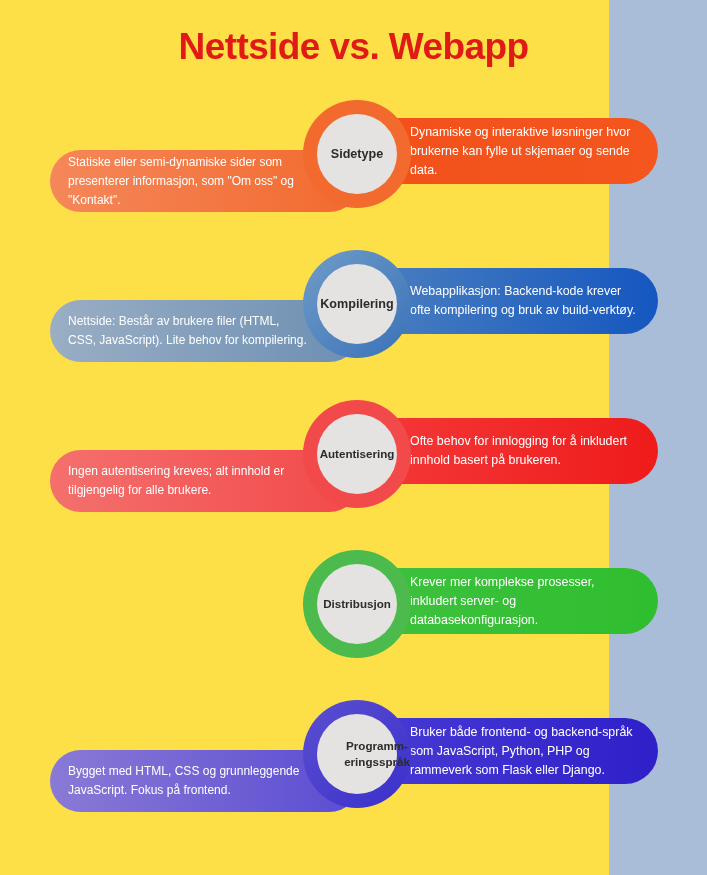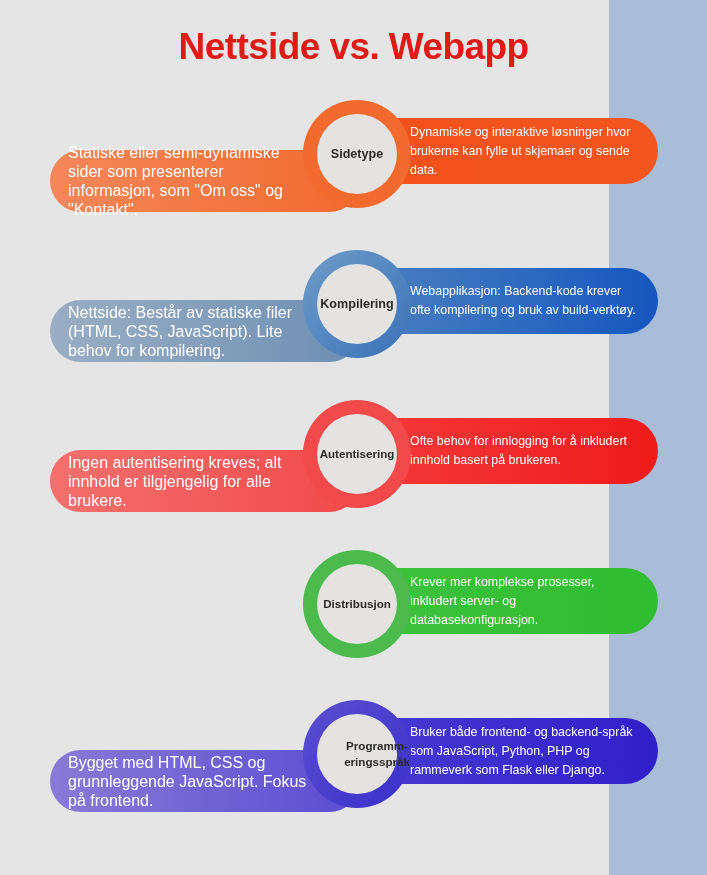--- a/index.html
+++ b/index.html
@@ -11,21 +11,21 @@
     width: 707px;
     height: 875px;
     background: #a9bdd8;
     font-family: "Liberation Sans", sans-serif;
     overflow: hidden;
   }
   .page {
     position: relative;
     width: 609px;
     height: 875px;
-    background: #e5e5e5;
+    background: #fde047;
   }
 
   
   .title {
     position: absolute;
     top: 26px;
     left: 0;
     width: 707px;
     text-align: center;
     font-size: 37px;
@@ -63,21 +63,21 @@
     height: 62px;
     border-radius: 31px;
     z-index: 1;
     display: flex;
     align-items: center;
   }
   .pill-left .txt {
     padding: 0 18px 0 18px;
     width: 242px;
     color: #ffffff;
-    font-size: 16px;
+    font-size: 12px;
     line-height: 19px;
   }
 
   
   .pill-right {
     position: absolute;
     left: 352px;
     top: 18px;
     width: 306px;
     height: 66px;
@@ -166,21 +166,21 @@
       <div class="txt">Dynamiske og interaktive løsninger hvor brukerne kan fylle ut skjemaer og sende data.</div>
     </div>
     <div class="lobe"></div>
     <div class="badge">
       <div class="blabel">Sidetype</div>
     </div>
   </div>
 
   <div class="row" id="row-2">
     <div class="pill-left">
-      <div class="txt">Nettside: Består av statiske filer (HTML, CSS, JavaScript). Lite behov for kompilering.</div>
+      <div class="txt">Nettside: Består av brukere filer (HTML, CSS, JavaScript). Lite behov for kompilering.</div>
     </div>
     <div class="pill-right">
       <div class="txt">Webapplikasjon: Backend-kode krever ofte kompilering og bruk av build-verktøy.</div>
     </div>
     <div class="lobe"></div>
     <div class="badge">
       <div class="blabel">Kompilering</div>
     </div>
   </div>
 

